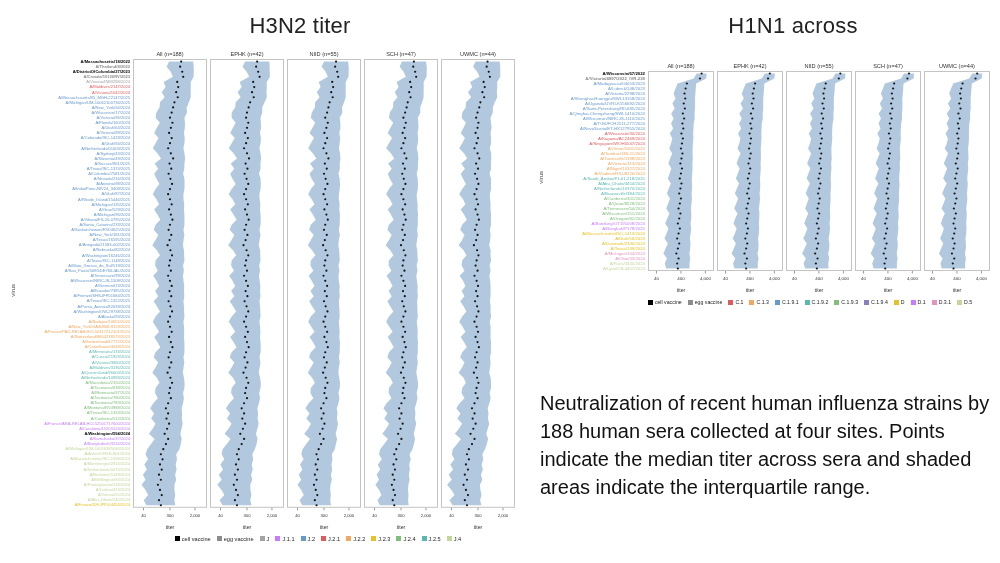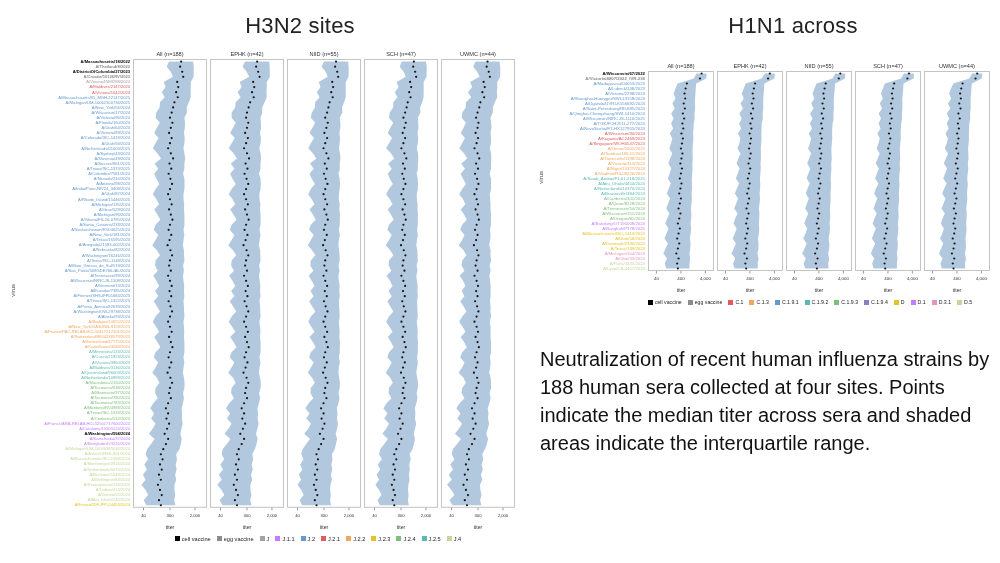--- a/index.html
+++ b/index.html
@@ -21,29 +21,29 @@
   .strain-row{display:flex;justify-content:flex-end;overflow:hidden;white-space:nowrap;}
   .panels{display:flex;margin-left:3px;}
   .panel{margin-right:3px;}
   .panel-header{text-align:center;height:9px;line-height:9px;color:#333;white-space:nowrap;}
   .panel-xlabel{text-align:center;color:#333;margin-top:-1px;}
   svg text{font-family:"Liberation Sans",sans-serif;}
   .legend{display:flex;justify-content:center;align-items:center;margin-top:6px;flex-wrap:nowrap;}
   .legend-item{display:inline-flex;align-items:center;margin-right:6px;color:#222;}
   .swatch{width:5px;height:5px;display:inline-block;margin-right:2px;}
   .caption{
-    position:absolute;color:#121212;font-size:20px;line-height:1.4;
+    position:absolute;color:#121212;font-size:20px;line-height:1.4;margin-top:44px;
   }
 </style>
 </head>
 <body>
 
 <div class="slide">
 
-  <div class="fig-title" style="left:140px;top:13px;width:320px;">H3N2 sites</div>
+  <div class="fig-title" style="left:140px;top:13px;width:320px;">H3N2 titer</div>
 
   <div class="fig-title" style="left:633px;top:13px;width:320px;">H1N1 across</div>
 
   <div class="fig" style="left:10px;top:50px;width:512px;">
     <div class="fig-body">
       <div class="virus-label">virus</div>
       <div class="strain-col" style="width:112px;padding-top:9px;">
           <div class="strain-row" style="height: 5.1px; line-height: 5.1px; font-size: 4.1px; color: rgb(0, 0, 0); font-weight: 700;">A/Massachusetts/18/2022</div>
           <div class="strain-row" style="height: 5.1px; line-height: 5.1px; font-size: 4.1px; color: rgb(140, 140, 140); font-weight: 700;">A/Thailand/8/2022</div>
           <div class="strain-row" style="height: 5.1px; line-height: 5.1px; font-size: 4.1px; color: rgb(0, 0, 0); font-weight: 700;">A/DistrictOfColumbia/27/2023</div>

